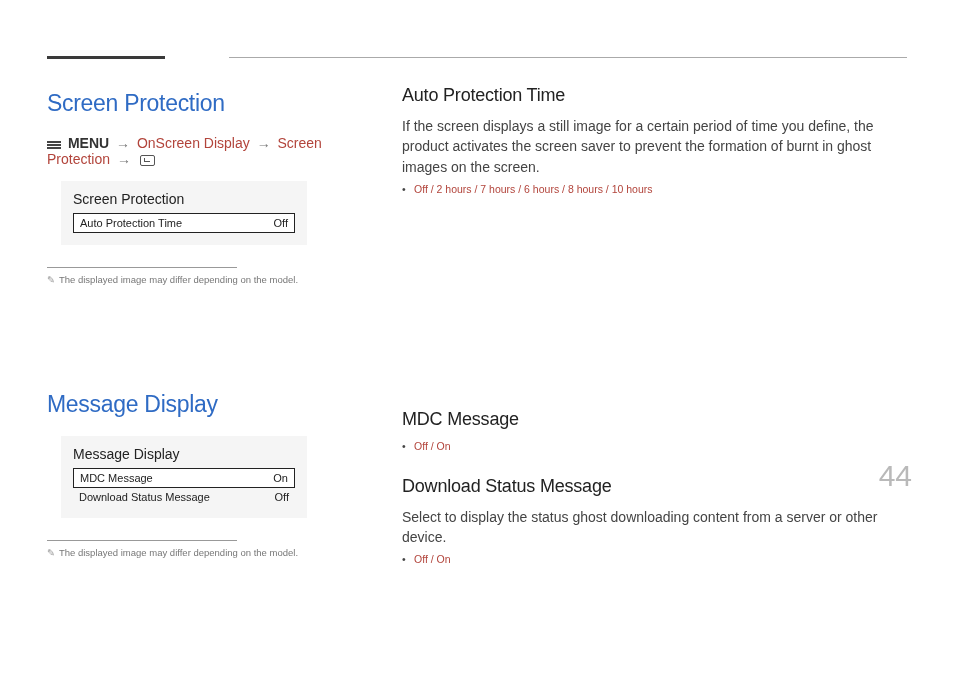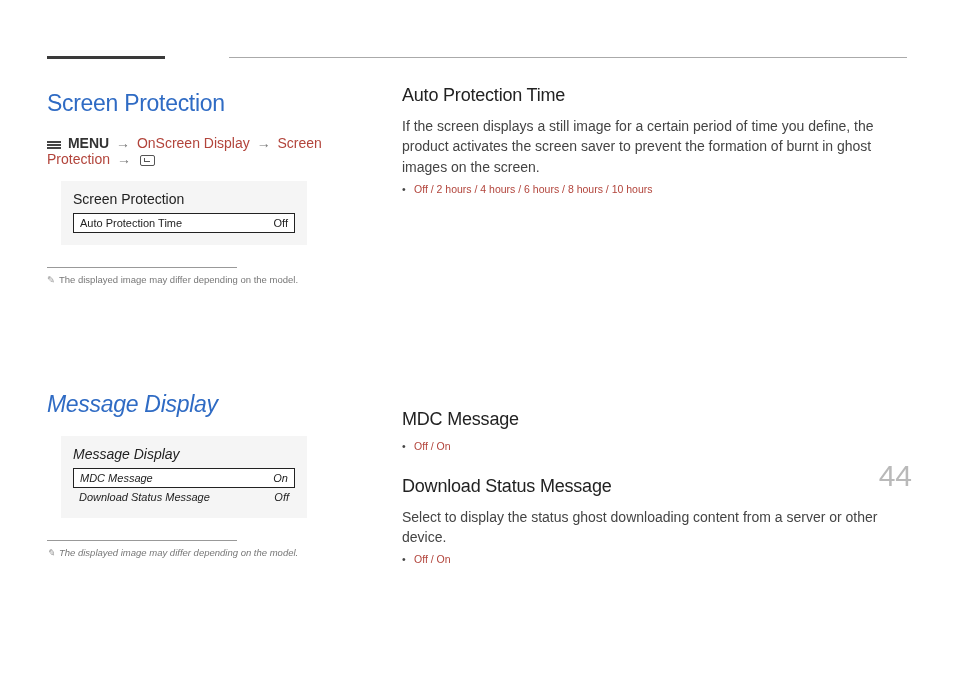--- a/index.html
+++ b/index.html
@@ -156,21 +156,21 @@
   }
   .note {
     font-size: 9.5px;
     color: #777;
   }
   .note .pencil {
     color: #999;
     margin-right: 4px;
   }
   
-  .left-section2 { margin-top: 106px; font-style: italic; }
+  .left-section2 { margin-top: 106px; }
   .right-section2 { margin-top: 214px; }
   .right-section3 { margin-top: 24px; }
   
   .page-num {
     position: absolute;
     right: 42px;
     bottom: 36px;
     font-size: 30px;
     color: #b9b9b9;
     font-weight: 400;
@@ -232,21 +232,21 @@
         <span class="pencil">✎</span><span>The displayed image may differ depending on the model.</span>
       </div>
     </div>
   </div>
 
   <div class="right-col">
 
     <h2 class="black">Auto Protection Time</h2>
     <p class="desc">If the screen displays a still image for a certain period of time you define, the product activates the screen saver to prevent the formation of burnt in ghost images on the screen.</p>
     <ul class="opt">
-      <li>Off / 2 hours / 4 hours / 6 hours / 8 hours / 10 hours</li>
+      <li>Off / 2 hours / 7 hours / 6 hours / 8 hours / 10 hours</li>
     </ul>
 
     <div class="right-section2">
       <h2 class="black">MDC Message</h2>
       <ul class="opt">
         <li>Off / On</li>
       </ul>
     </div>
 
     <div class="right-section3">

